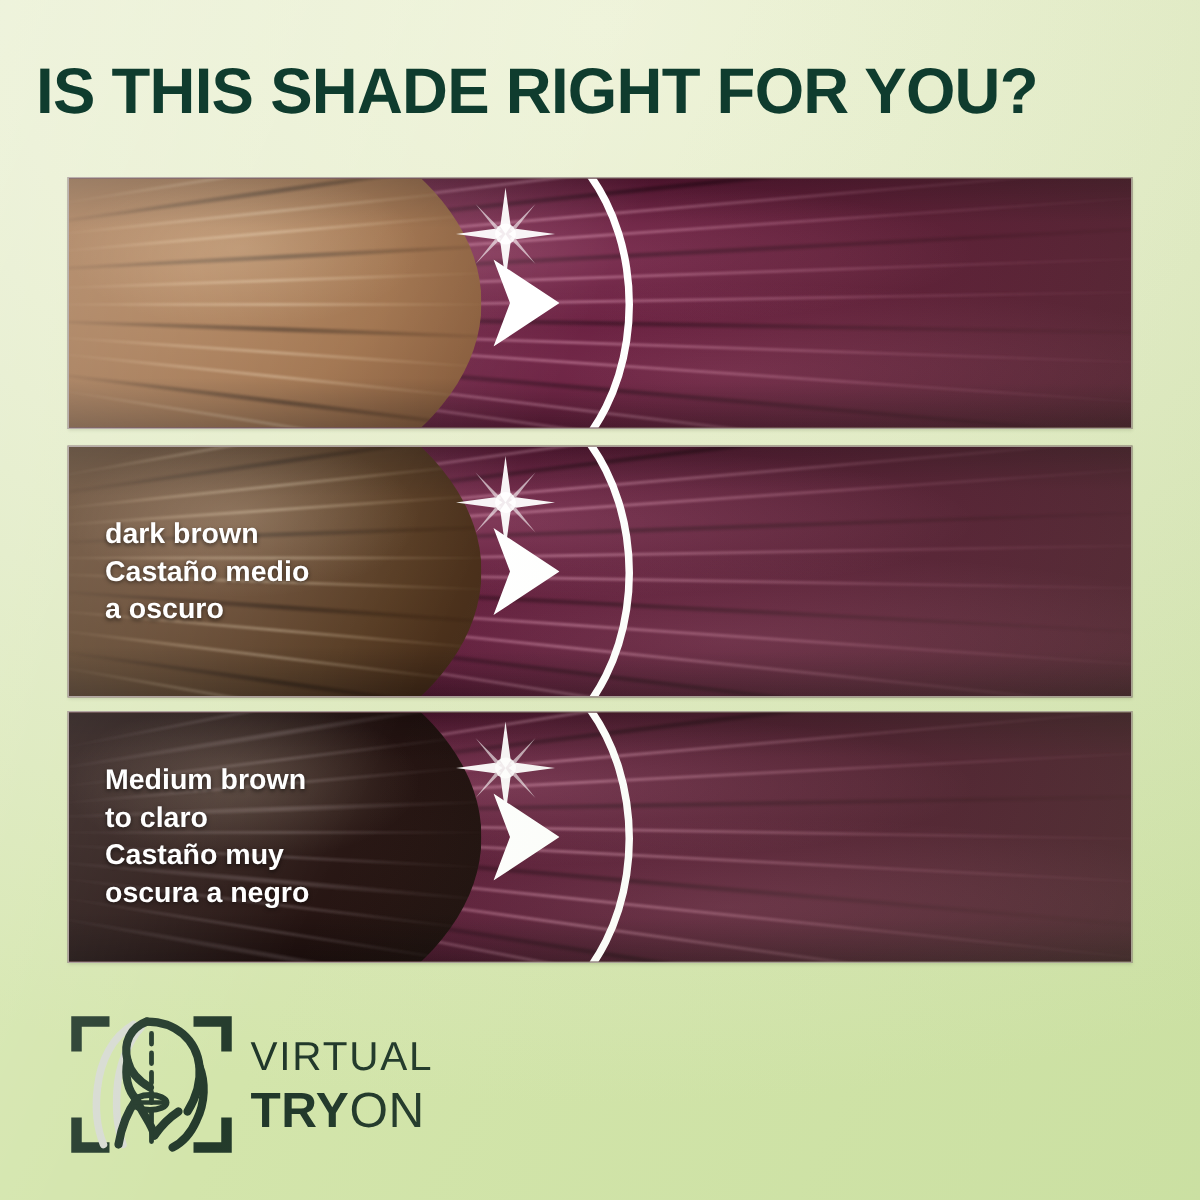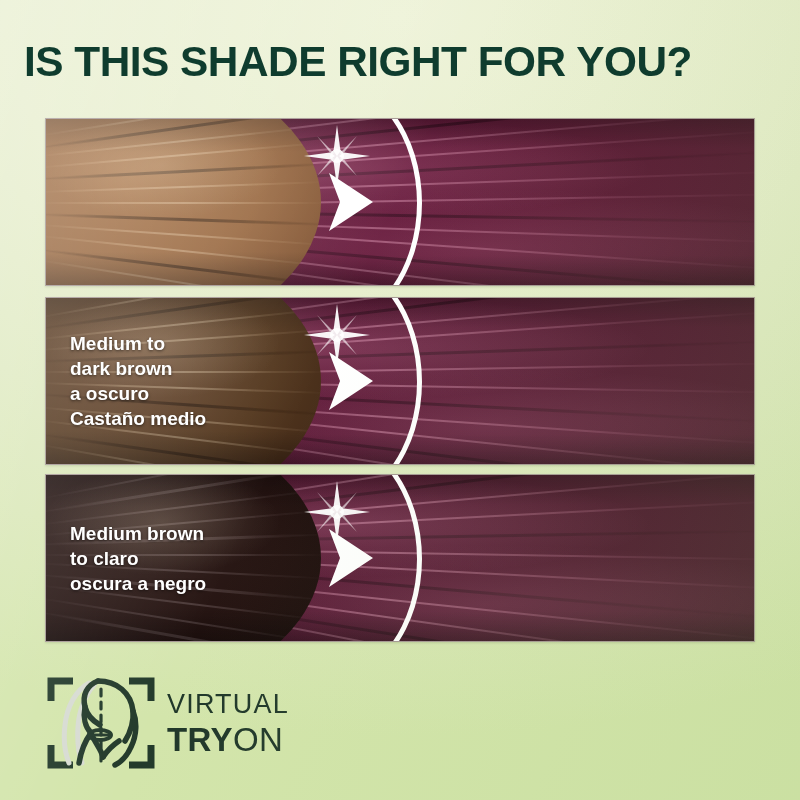--- a/index.html
+++ b/index.html
@@ -284,24 +284,23 @@
       </svg>
     </div>
 
     <div class="arrow">
       <svg viewBox="0 0 46 58">
         <path d="M2 0 L46 29 L2 58 L13 29 Z" fill="#ffffff"></path>
       </svg>
     </div>
 
     <div class="caption">
-      <span>Medium to</span>
       <span>dark brown</span>
+      <span>Castaño medio</span>
       <span>a oscuro</span>
-      <span>Castaño medio</span>
     </div>
   </div>
 
   <div class="panel" id="panel3">
     <div class="bgd">
       <div class="base"></div>
       <div class="strands">
         <i style="top:7%;transform:rotate(-9deg)"></i>
         <i class="dk" style="top:15%;transform:rotate(-7deg)"></i>
         <i style="top:23%;transform:rotate(-5deg)"></i>
@@ -356,20 +355,21 @@
 
     <div class="arrow">
       <svg viewBox="0 0 46 58">
         <path d="M2 0 L46 29 L2 58 L13 29 Z" fill="#ffffff"></path>
       </svg>
     </div>
 
     <div class="caption">
       <span>Medium brown</span>
       <span>to claro</span>
+      <span>Castaño muy</span>
       <span>oscura a negro</span>
     </div>
   </div>
 
   <div class="footer">
 
     <div class="vto">
       <div class="vto-icon">
         <svg viewBox="0 0 112 104">
           <g fill="none" stroke="#233a2b" stroke-width="7" stroke-linecap="butt">

